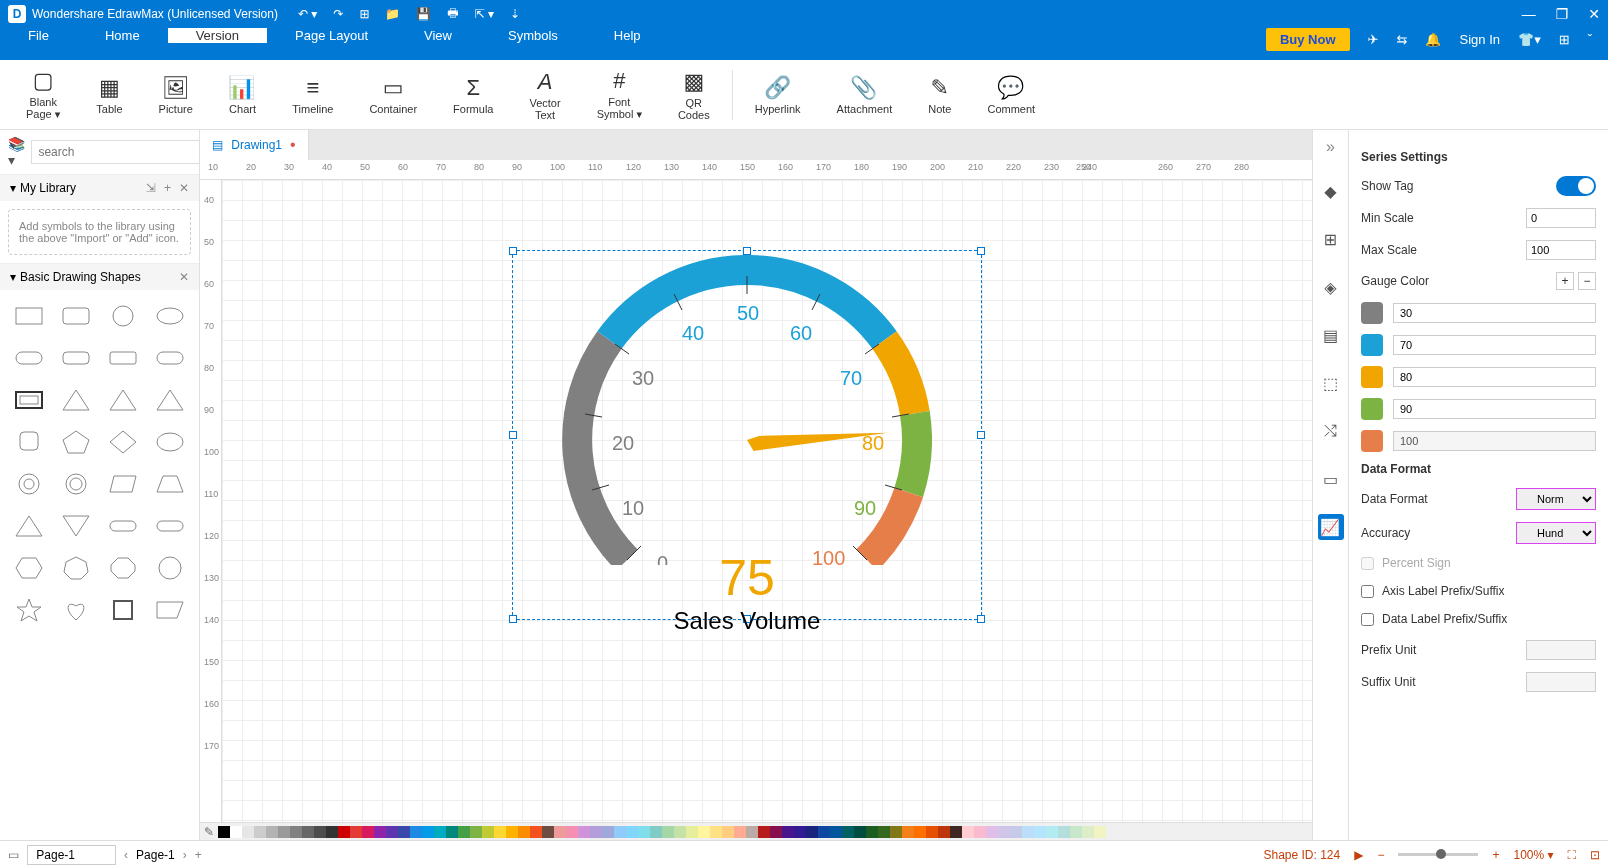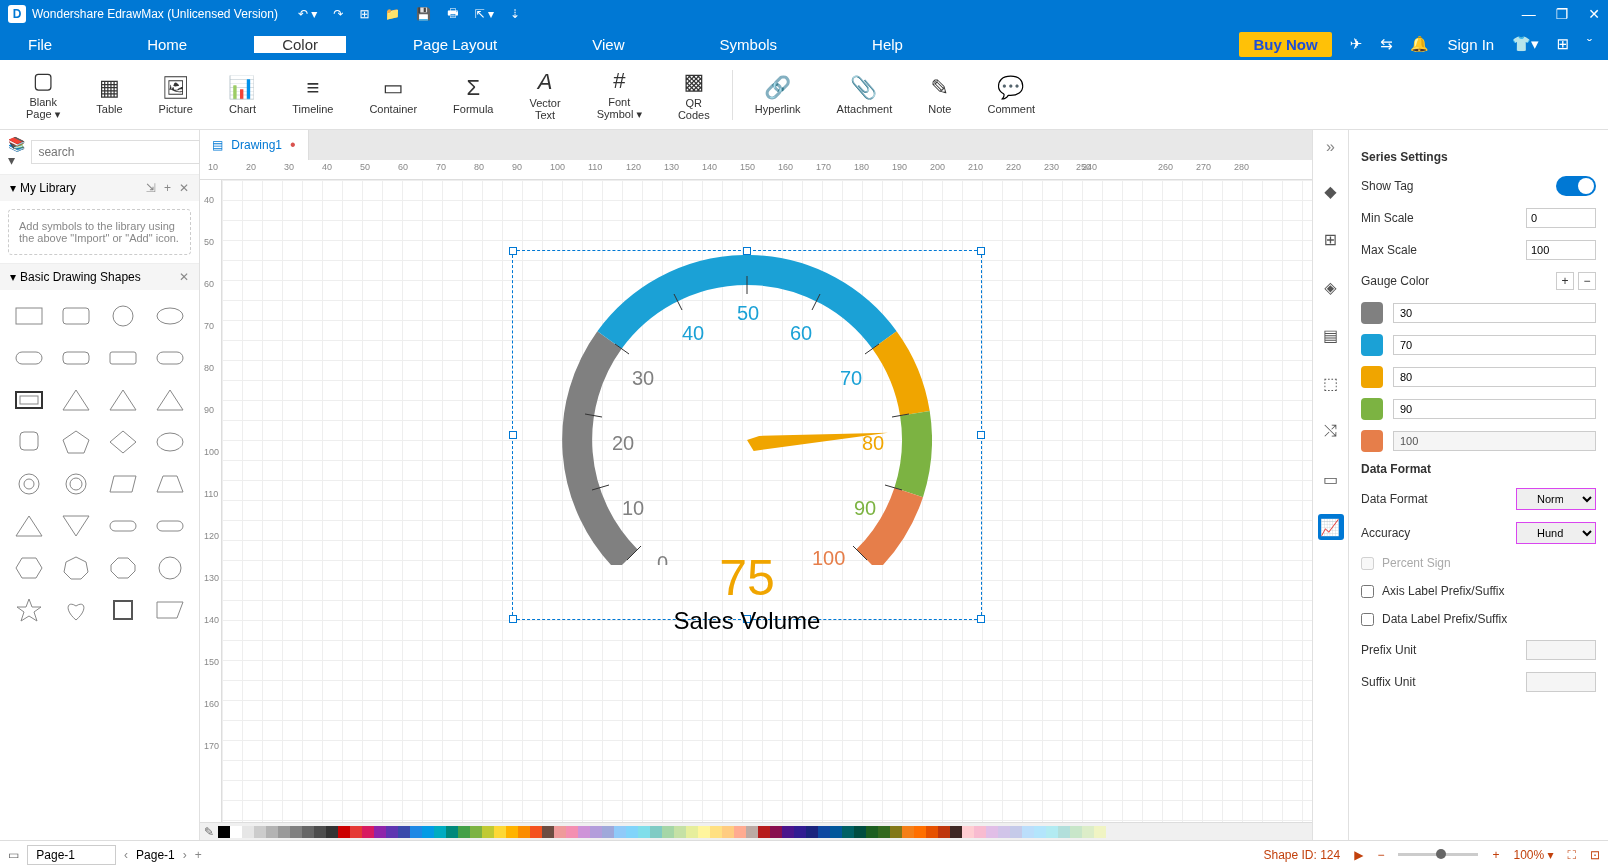--- a/index.html
+++ b/index.html
@@ -7,21 +7,21 @@
 
 
 .titlebar { height: 28px; background: #0078d4; display: flex; align-items: center; color: #fff; font-size: 12px; padding: 0 8px; }
 .titlebar .logo { width: 18px; height: 18px; background: #fff; border-radius: 3px; margin-right: 6px; display: flex; align-items: center; justify-content: center; color: #0078d4; font-weight: bold; font-size: 12px; }
 .titlebar .title { margin-right: 20px; }
 .titlebar .qat { display: flex; gap: 16px; align-items: center; }
 .titlebar .qat span { cursor: pointer; }
 .titlebar .winbtns { margin-left: auto; display: flex; gap: 20px; font-size: 14px; }
 
 
-.menubar { height: 32px; background: #0078d4; display: flex; align-items: center; color: #fff; font-size: 15px; gap: 39px; }
+.menubar { height: 32px; background: #0078d4; display: flex; align-items: flex-start; color: #fff; font-size: 13px; }
 .menubar .mitem { padding: 0 28px; display: flex; align-items: center; cursor: pointer; }
 .menubar .mitem.active { background: #fff; color: #333; }
 .menubar .right { margin-left: auto; display: flex; align-items: center; gap: 18px; padding-right: 16px; }
 .menubar .buy { background: #ffc107; color: #1d4ed8; padding: 4px 14px; border-radius: 2px; font-weight: bold; cursor: pointer; }
 
 
 .ribbon { height: 70px; background: #fff; border-bottom: 1px solid #e0e0e0; display: flex; padding: 6px 12px; gap: 8px; align-items: center; }
 .ribbon .ritem { display: flex; flex-direction: column; align-items: center; justify-content: center; padding: 0 14px; font-size: 11px; color: #333; cursor: pointer; }
 .ribbon .ritem .ricon { font-size: 22px; margin-bottom: 2px; }
 .ribbon .sep { width: 1px; height: 50px; background: #e0e0e0; }
@@ -117,21 +117,21 @@
   <div class="winbtns">
     <span>—</span>
     <span>❐</span>
     <span>✕</span>
   </div>
 </div>
 
 <div class="menubar">
   <div class="mitem">File</div>
   <div class="mitem">Home</div>
-  <div class="mitem active">Color</div>
+  <div class="mitem active">Version</div>
   <div class="mitem">Page Layout</div>
   <div class="mitem">View</div>
   <div class="mitem">Symbols</div>
   <div class="mitem">Help</div>
   <div class="right">
     <span class="buy">Buy Now</span>
     <span>✈</span>
     <span>⇆</span>
     <span>🔔</span>
     <span>Sign In</span>

